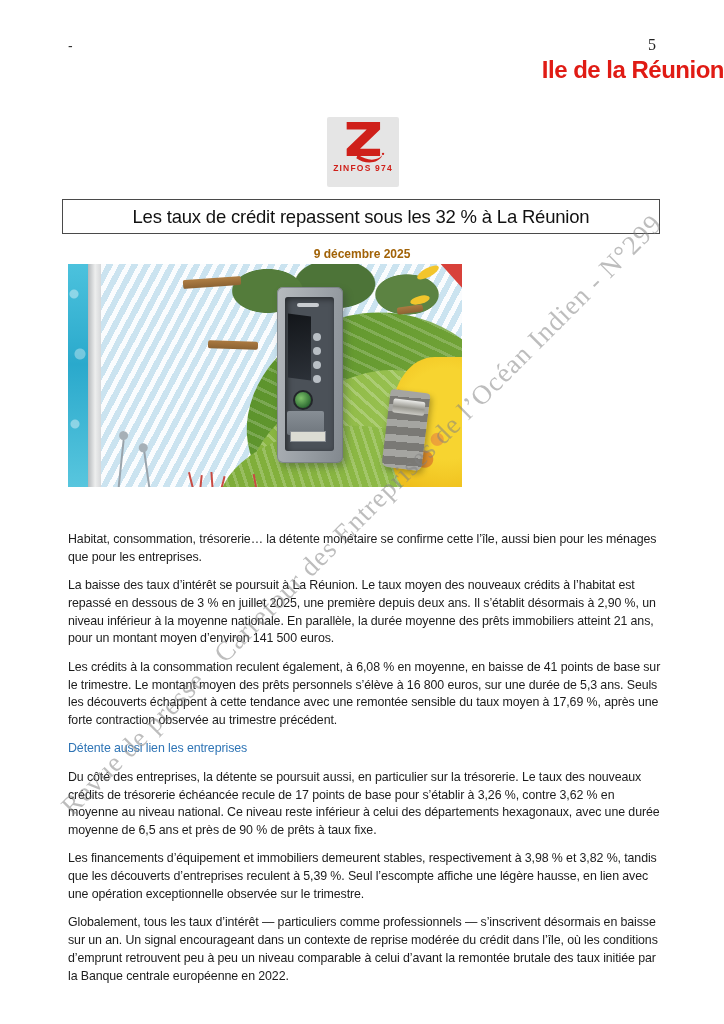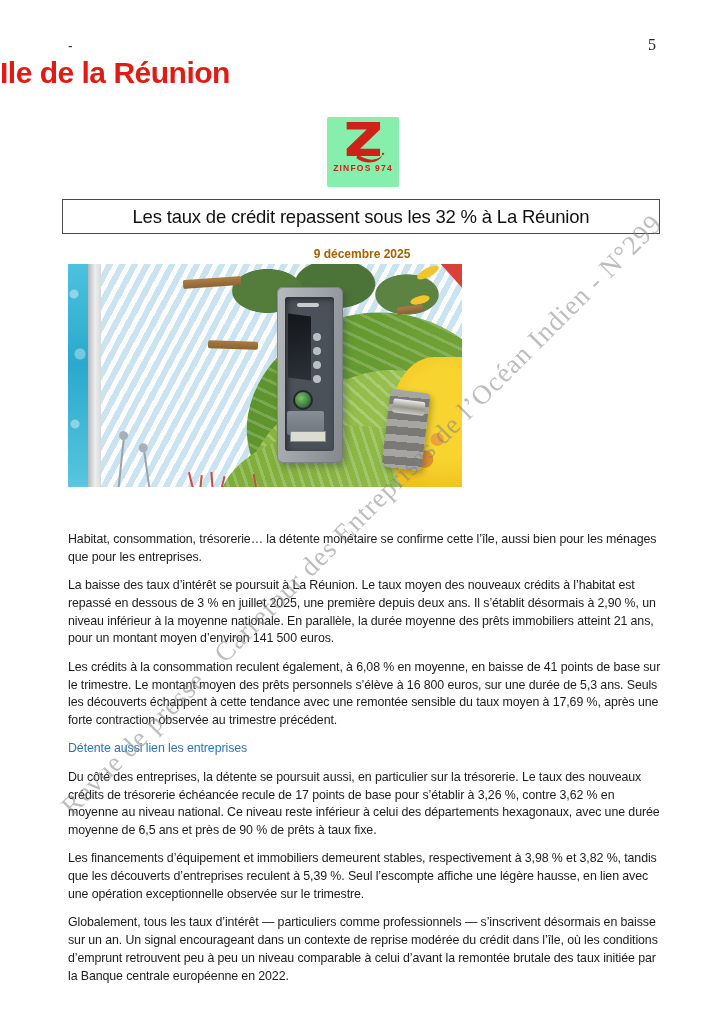--- a/index.html
+++ b/index.html
@@ -4,24 +4,24 @@
 <style>
   html,body{margin:0;padding:0;background:#e9e9e9;}
   .page{
     position:relative;width:724px;height:1024px;margin:0 auto;background:#ffffff;
     overflow:hidden;font-family:"Liberation Sans",sans-serif;color:#1c1c1c;
   }
   
   .corner-mark{position:absolute;left:68px;top:38px;font-size:14px;color:#333;}
   .page-number{position:absolute;left:648px;top:36px;font-family:"Liberation Serif",serif;font-size:16px;color:#222;}
   
-  .region-title{position:absolute;left:0;top:56px;width:724px;text-align:left;
-    font-size:30px;font-weight:bold;color:#e01b14;letter-spacing:-0.5px;}
+  .region-title{position:absolute;left:0;top:56px;width:724px;text-align:right;
+    font-size:24px;font-weight:bold;color:#e01b14;letter-spacing:-0.5px;}
   
-  .logo{position:absolute;left:327px;top:117px;width:72px;height:70px;background:#86efac;
+  .logo{position:absolute;left:327px;top:117px;width:72px;height:70px;background:#e5e5e5;
     display:flex;flex-direction:column;align-items:center;justify-content:flex-start;border-radius:2px;}
   .logo svg{display:block;margin-top:2px;}
   .logo-caption{font-size:8.5px;font-weight:bold;color:#cf201a;letter-spacing:1.2px;margin-top:-2px;white-space:nowrap;}
   
   .headline-box{position:absolute;left:62px;top:199px;width:596px;height:33px;
     border:1px solid #4a4a4a;display:flex;align-items:center;justify-content:center;background:#fff;}
   .headline-text{font-size:18.5px;color:#111;letter-spacing:-0.2px;white-space:nowrap;}
   
   .article-date{position:absolute;left:0;top:247px;width:724px;text-align:center;
     font-size:12px;font-weight:600;color:#a16207;}

